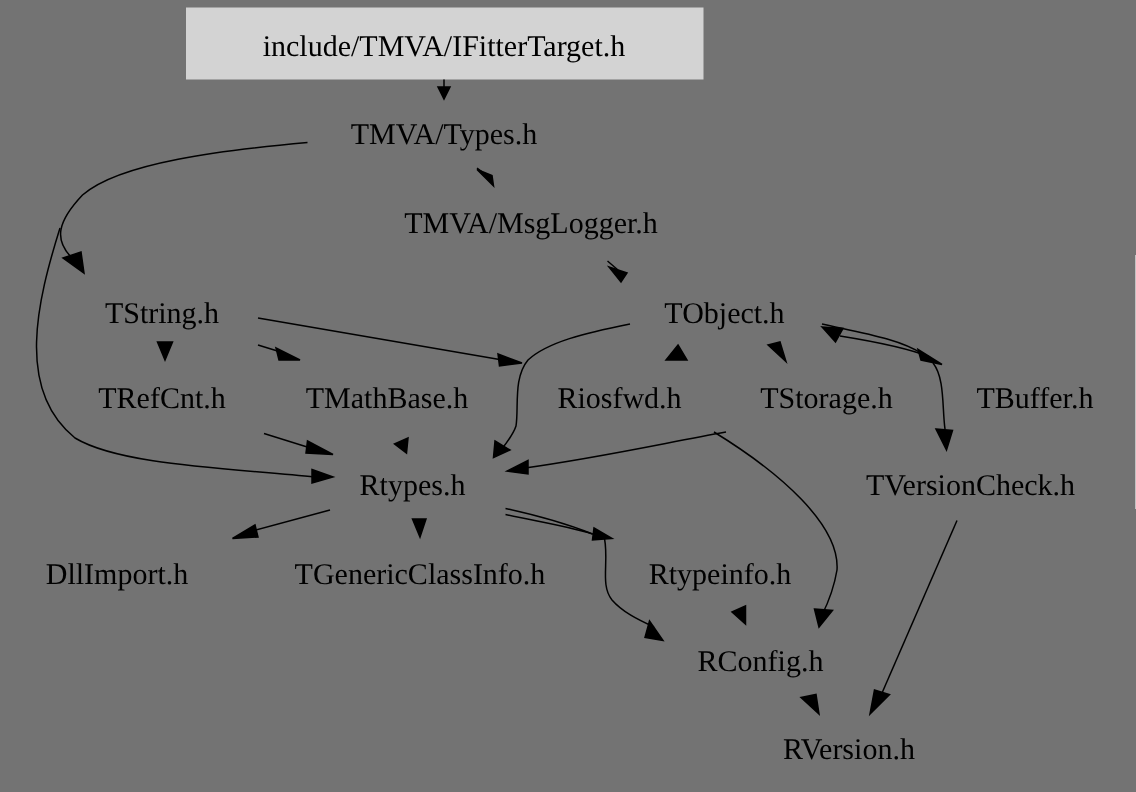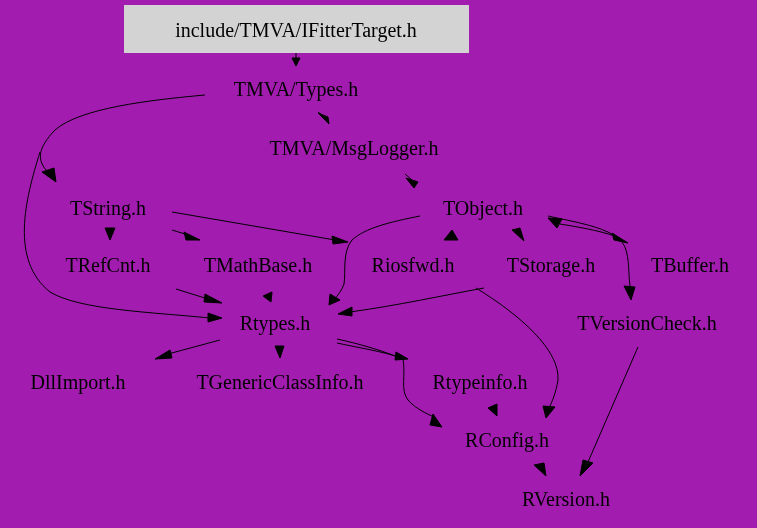--- a/index.html
+++ b/index.html
@@ -1,16 +1,16 @@
 <!DOCTYPE html>
 <html><head>
   <meta charset="utf-8">
   <style>
     html, body { margin: 0; padding: 0; background: #ffffff; }
-    #canvas { position: relative; width: 757px; height: 528px; overflow: hidden; background: #a21caf; }
+    #canvas { position: relative; width: 757px; height: 528px; overflow: hidden; background: #737373; }
     svg { position: absolute; left: 0; top: 0; }
     .node-text { font-family: "Liberation Serif", "DejaVu Serif", serif; font-size: 20px; fill: #000000; }
     .edge { fill: none; stroke: #000000; stroke-width: 1; }
     .arrow { fill: #000000; stroke: #000000; stroke-width: 1; }
   </style>
 </head>
 <body>
 
 <div id="canvas">
   <svg id="graph" width="757" height="528" viewBox="0 0 757 528">

